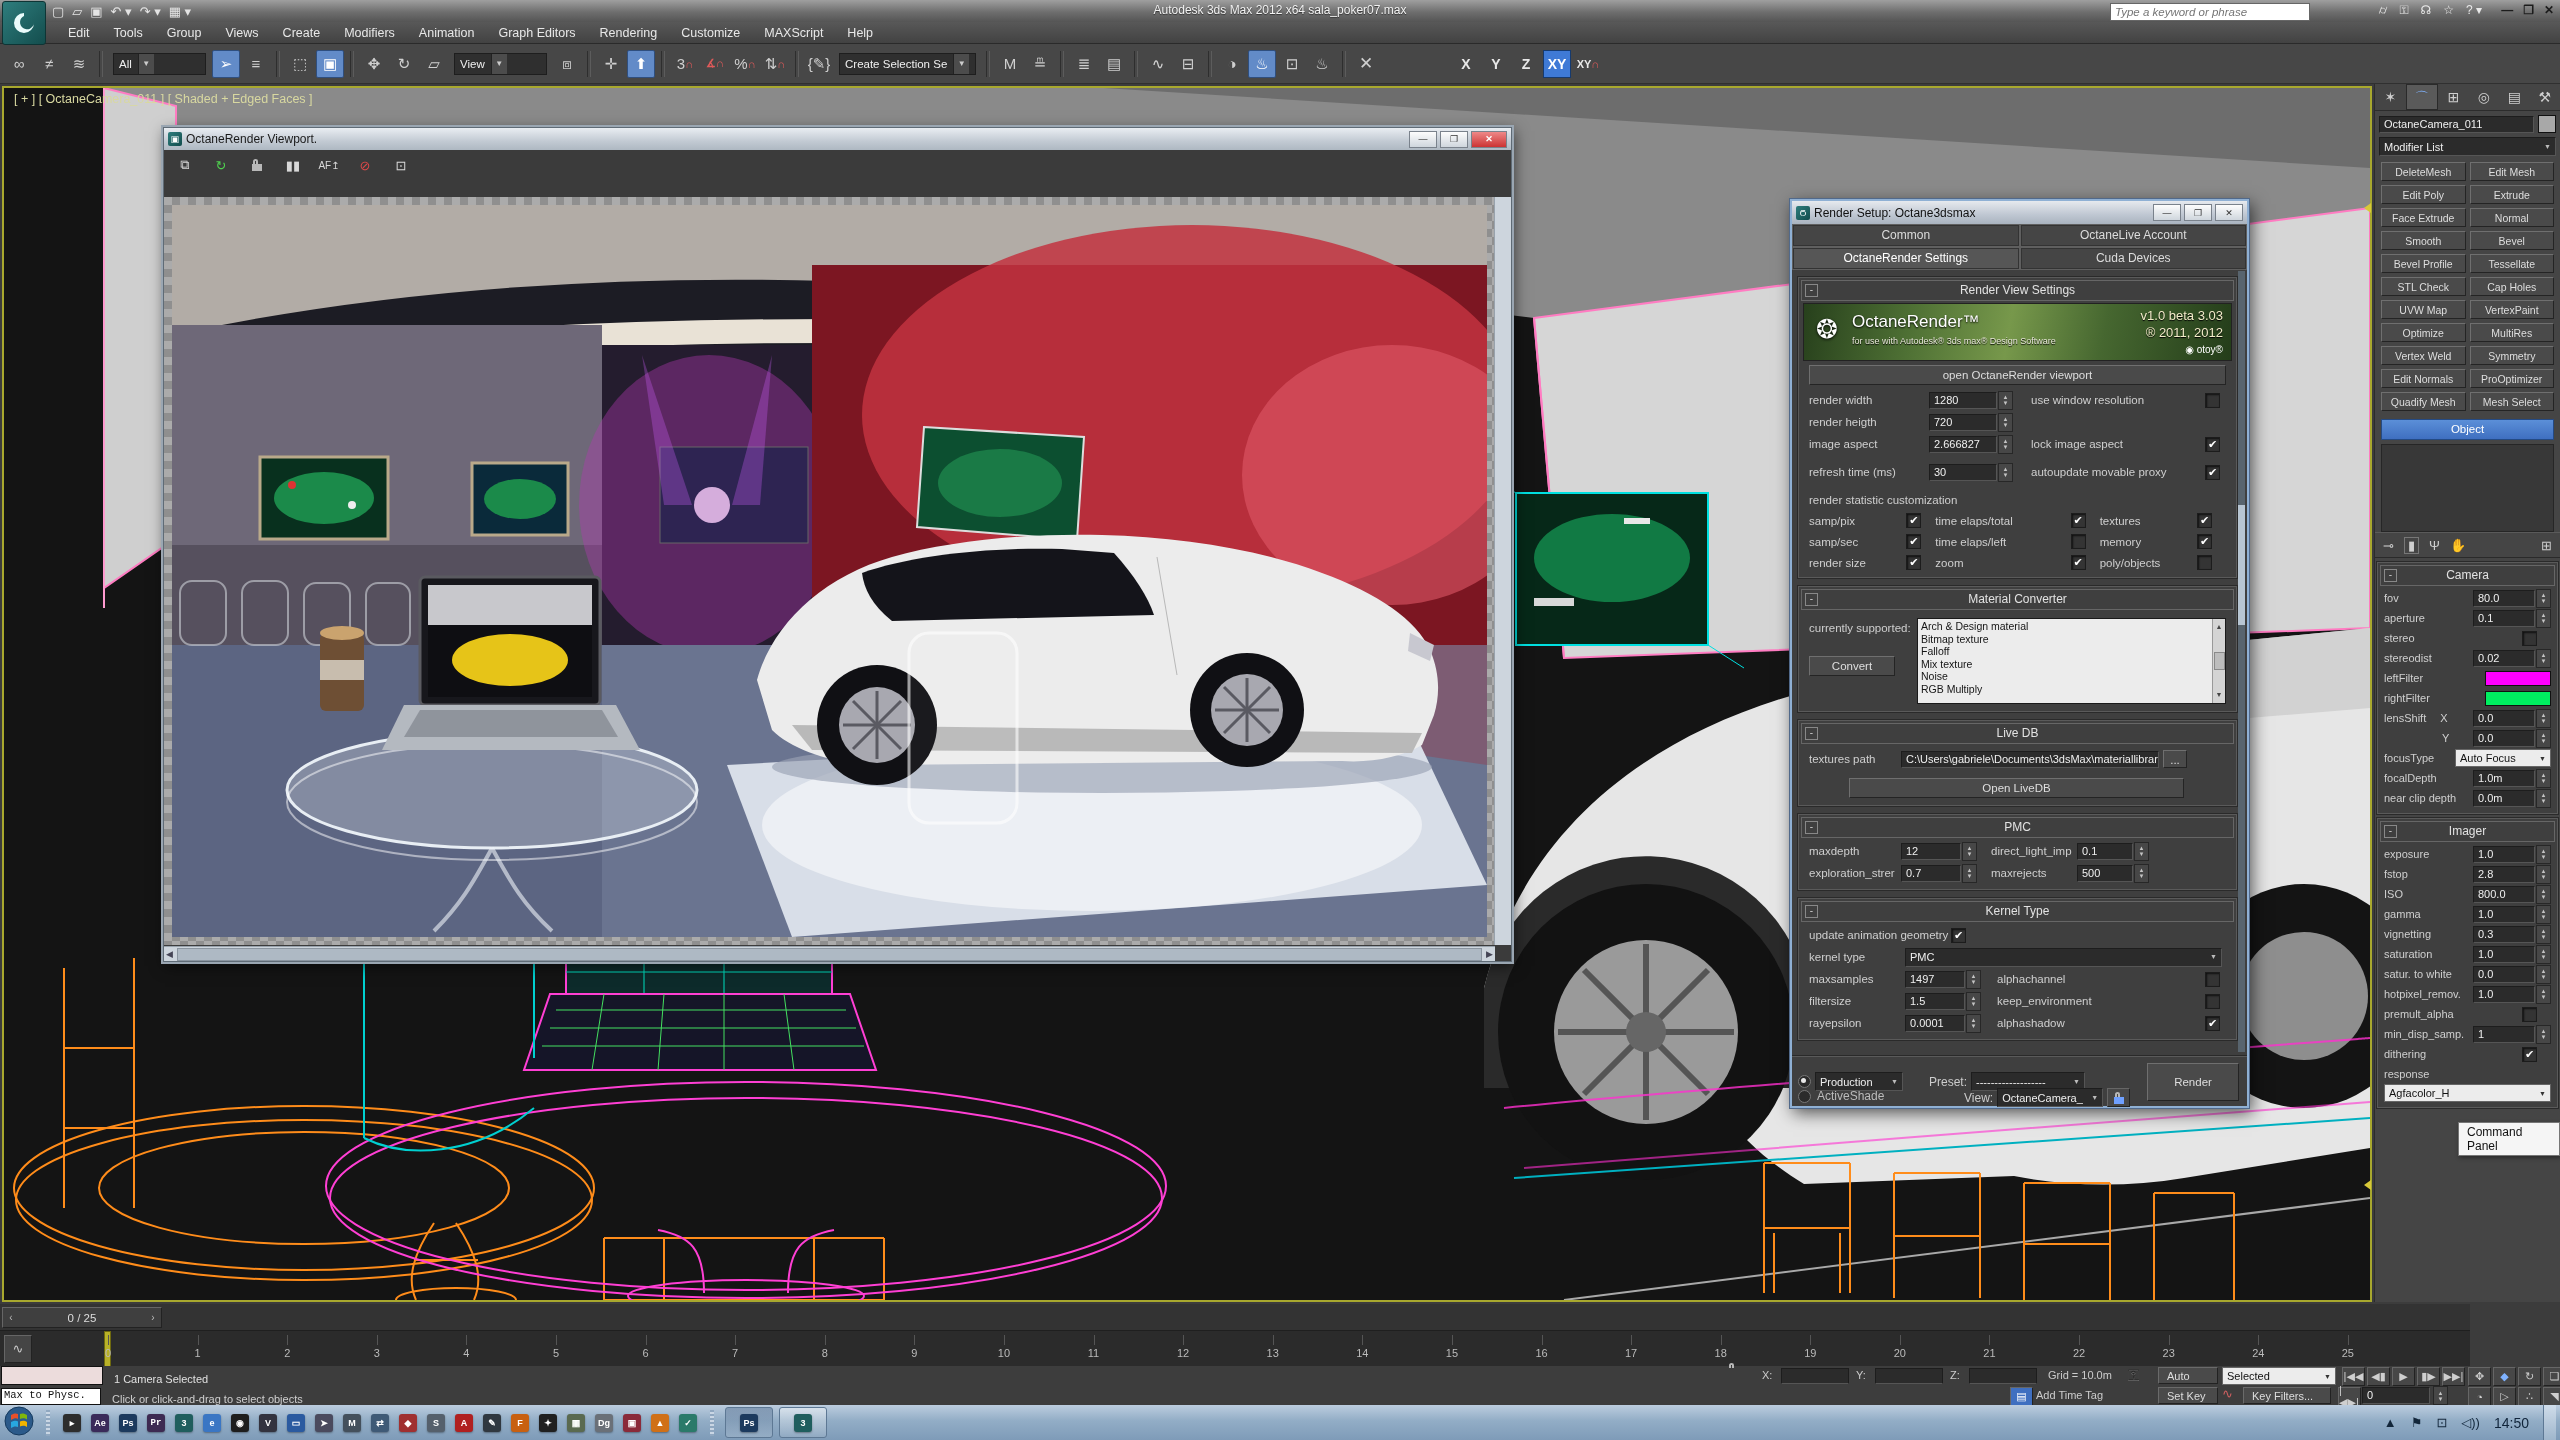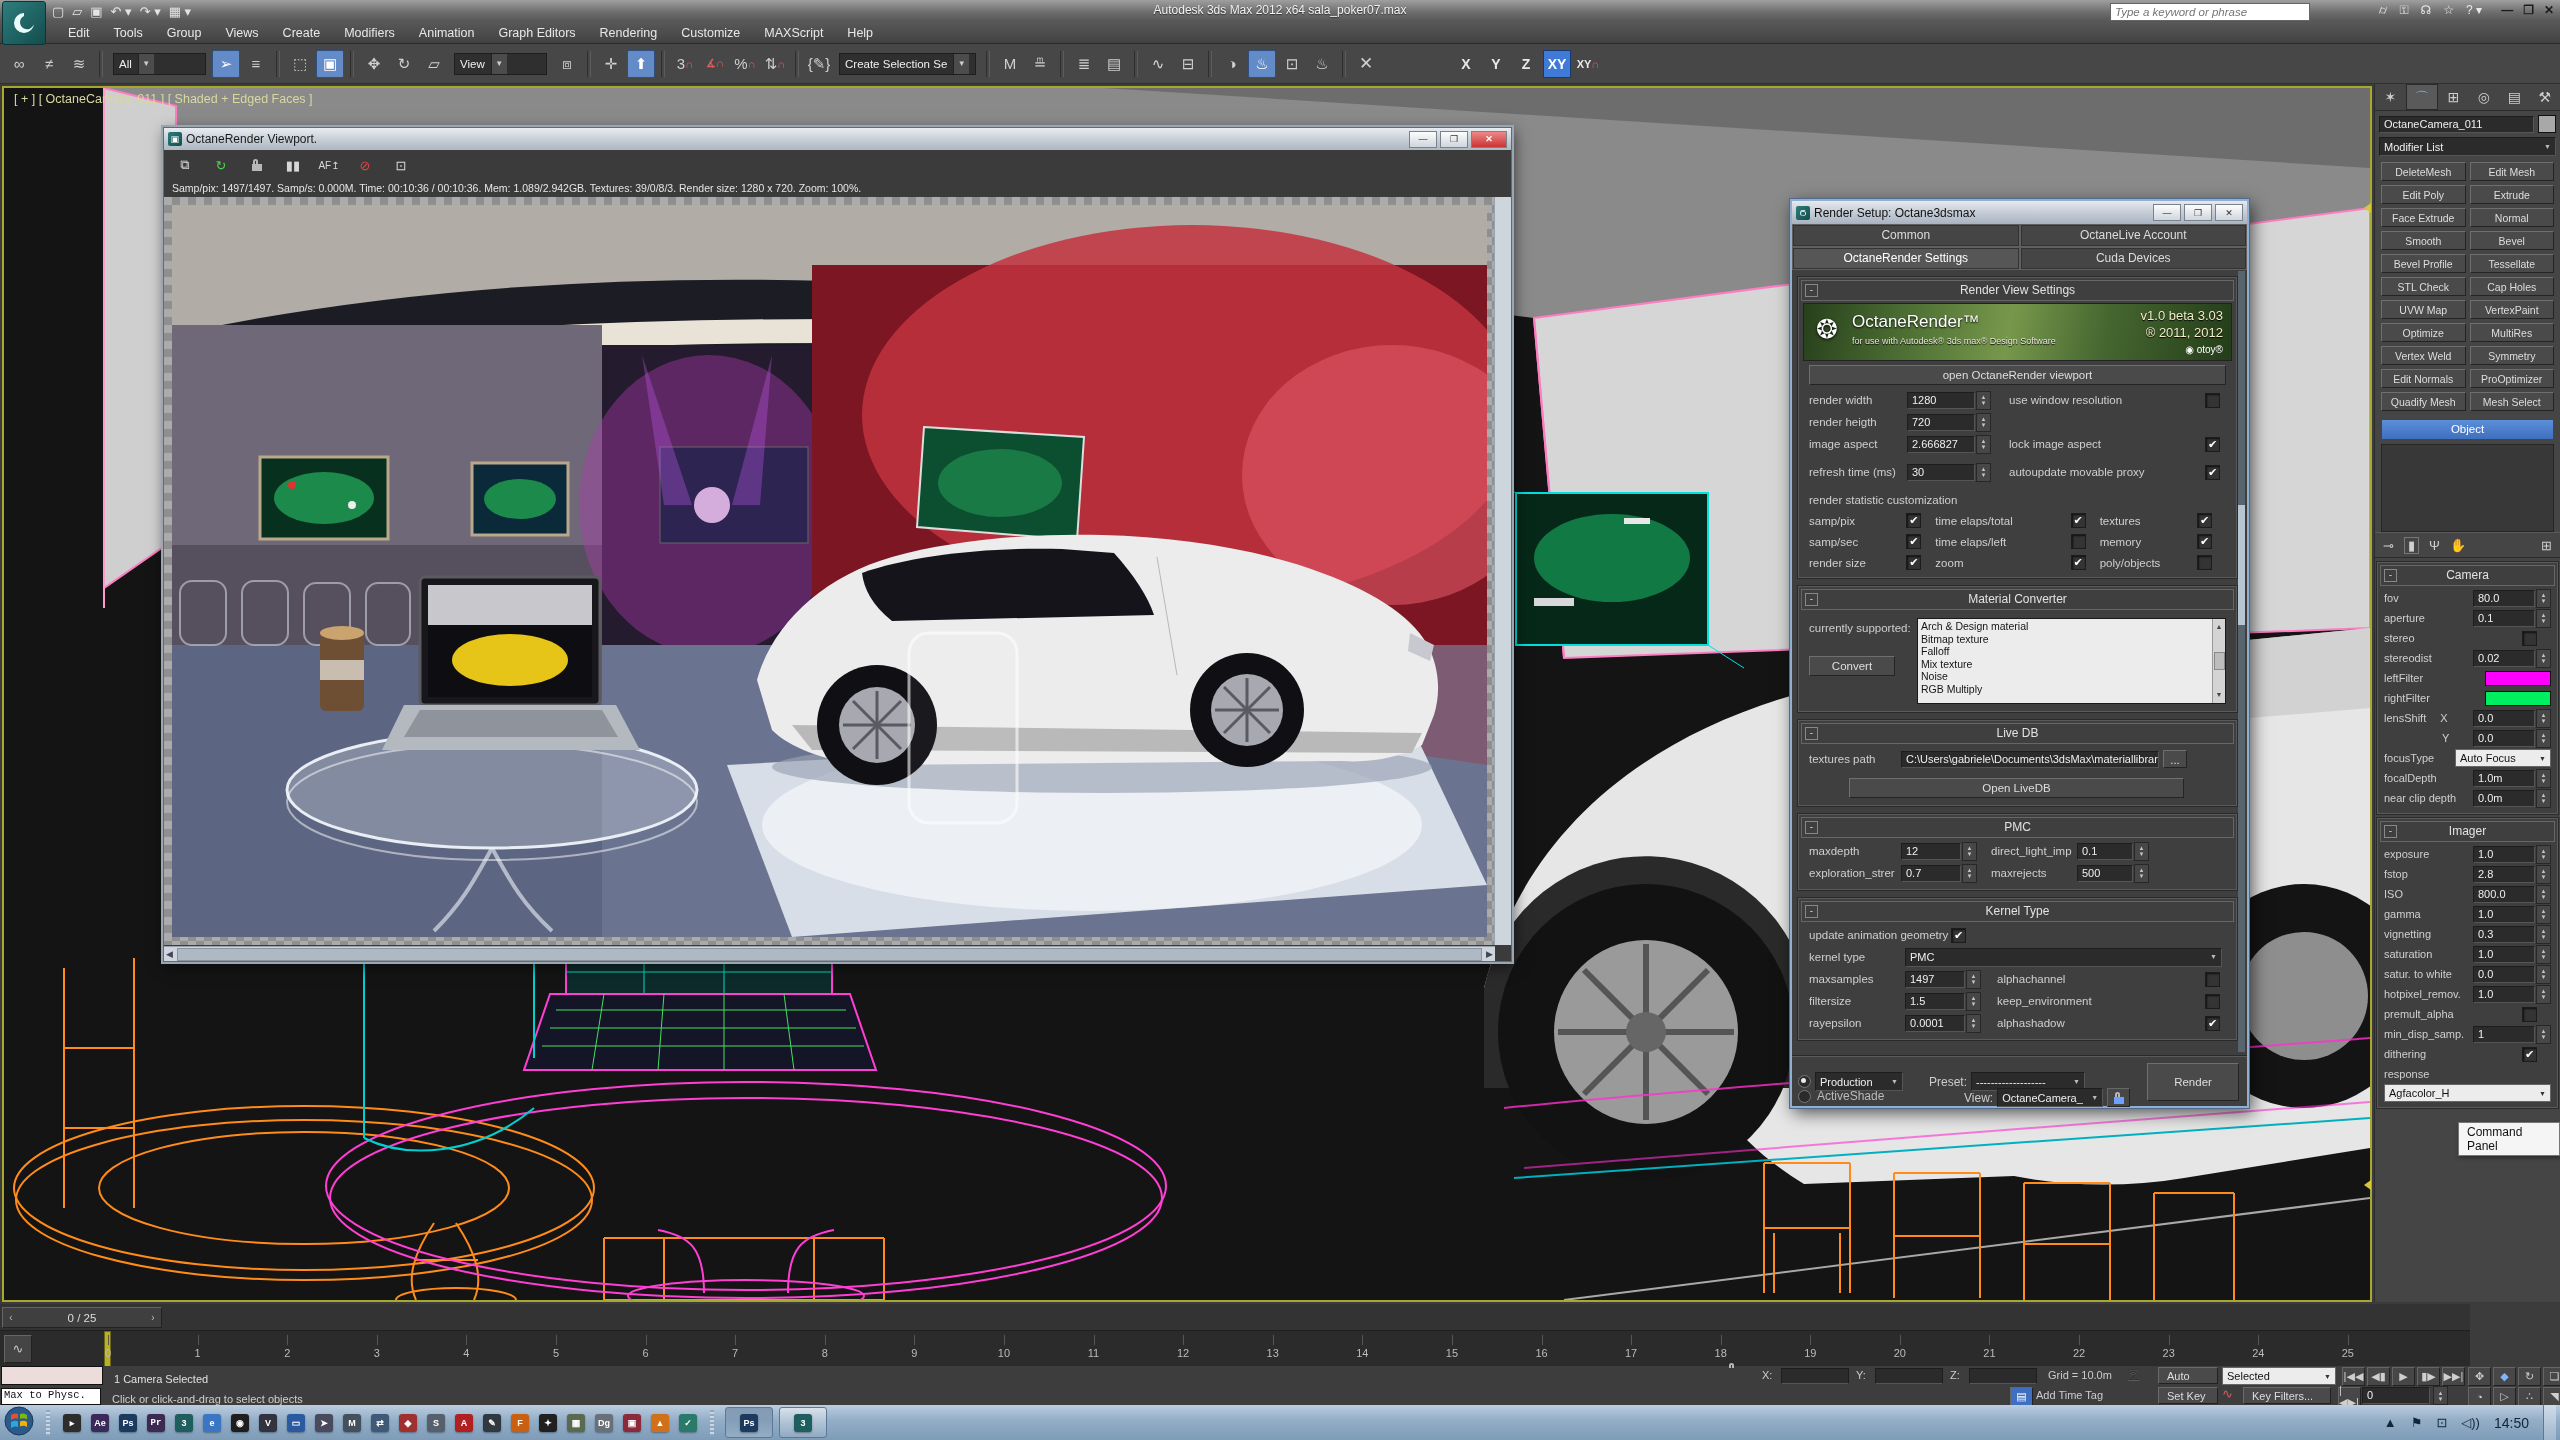--- a/index.html
+++ b/index.html
@@ -53,21 +53,21 @@
   #rstitle .ttxt{color:#111;font-size:12px;margin-left:4px}
   .dlgico{width:14px;height:14px;background:linear-gradient(135deg,#2e7d7d,#134d4d);border-radius:2px;display:flex;align-items:center;justify-content:center;color:#fff;font-size:9px}
   .rstabs{display:flex}
   .rstab{flex:1;height:21px;background:#454545;border:1px solid #5f5f5f;box-shadow:inset 0 0 0 1px #333;color:#dcdcdc;font-size:12px;text-align:center;line-height:20px}
   .rstab.active{background:#565656;color:#fff}
   #rsbody{position:absolute;left:0;top:69px;width:447px;bottom:52px;overflow:hidden;padding:2px 2px 0 2px}
   .rollout{border:1px solid #5a5a5a;outline:1px solid #2a2a2a;margin:5px 4px 8px 4px;background:#3f3f3f;padding-bottom:5px}
   .rhead{height:19px;margin:2px;background:#3f3f3f;border:1px solid #666;color:#e2e2e2;text-align:center;font-size:12px;line-height:18px;position:relative}
   .rhead .minus{position:absolute;left:3px;top:3px;width:11px;height:11px;border:1px solid #888;font-size:10px;line-height:9px;text-align:center;color:#ccc}
   .rsrow{display:flex;align-items:center;height:22px;padding:0 10px;font-size:11.5px;color:#cfcfcf}
-  .lblw{width:98px}
+  .lblw{width:120px}
   .fld{background:#2b2b2b;border:1px solid #1d1d1d;border-bottom-color:#555;border-right-color:#555;color:#efefef;font-size:11px;height:15px;line-height:15px;padding:0 4px;width:58px}
   .spin{width:13px;height:17px;background:#474747;border:1px solid #272727;display:inline-flex;flex-direction:column;align-items:center;justify-content:center;line-height:6px;font-size:6px;color:#c4c4c4;margin-left:1px}
   .spin::before{content:"▲"}.spin::after{content:"▼"}
   .cb{width:13px;height:13px;background:#343434;border:1px solid #1c1c1c;box-shadow:inset 1px 1px 2px rgba(0,0,0,.7);color:#fff;font-size:11px;line-height:12px;text-align:center;flex:none}
   .cb.on::before{content:"✔"}
   .dd{background:#2b2b2b;border:1px solid #555;border-top-color:#1d1d1d;border-left-color:#1d1d1d;color:#efefef;font-size:11px;height:17px;line-height:16px;padding:0 4px;display:flex;align-items:center}
   .dd::after{content:"▼";font-size:7px;margin-left:auto;color:#bbb;padding-left:8px}
   .mxbtn{background:#4a4a4a;border:1px solid;border-color:#6f6f6f #242424 #242424 #6f6f6f;color:#dedede;font-size:11.5px;text-align:center;line-height:18px;height:20px;box-sizing:border-box}
   #banner{height:56px;margin:2px 4px;position:relative;overflow:hidden;
           background:linear-gradient(100deg,#27401c,#4e7034 25%,#77984b 48%,#466730 70%,#243d1a);border:1px solid #222}
@@ -356,21 +356,20 @@
     <span class="oticon">⧉</span>
     <span class="oticon" style="color:#4fd04f">↻</span>
     <span class="oticon">
         <span class="padlock"></span>
       </span>
     <span class="oticon">▮▮</span>
     <span class="oticon" style="font-size:10px">AF↥</span>
     <span class="oticon" style="color:#e04848">⊘</span>
     <span class="oticon">⊡</span>
   </div>
-  <div class="abs" id="octstats">Samp/pix: 1497/1497.   Samp/s: 0.000M.   Time: 00:10:36 / 00:10:36.   Mem: 1.089/2.942GB.   Textures: 39/0/8/3.   Render size: 1280 x 720.   Zoom: 100%.</div>
   <div class="abs" id="octimg">
     <svg style="position:absolute;left:8px;top:8px" width="1315" height="732" viewBox="0 0 1315 732" preserveAspectRatio="none">
       <rect x="0" y="0" width="1315" height="732" fill="#1c1c24"></rect>
 
       <path d="M0,130 Q300,66 660,76 Q1000,84 1315,130 L1315,0 L0,0 Z" fill="#b2aca6"></path>
       <path d="M0,150 Q660,78 1315,150 L1315,172 Q660,104 0,172 Z" fill="#e9e2d6"></path>
       <g fill="#111">
         <circle cx="190" cy="186" r="7"></circle>
           <circle cx="214" cy="178" r="7"></circle>
           <circle cx="238" cy="186" r="7"></circle>

